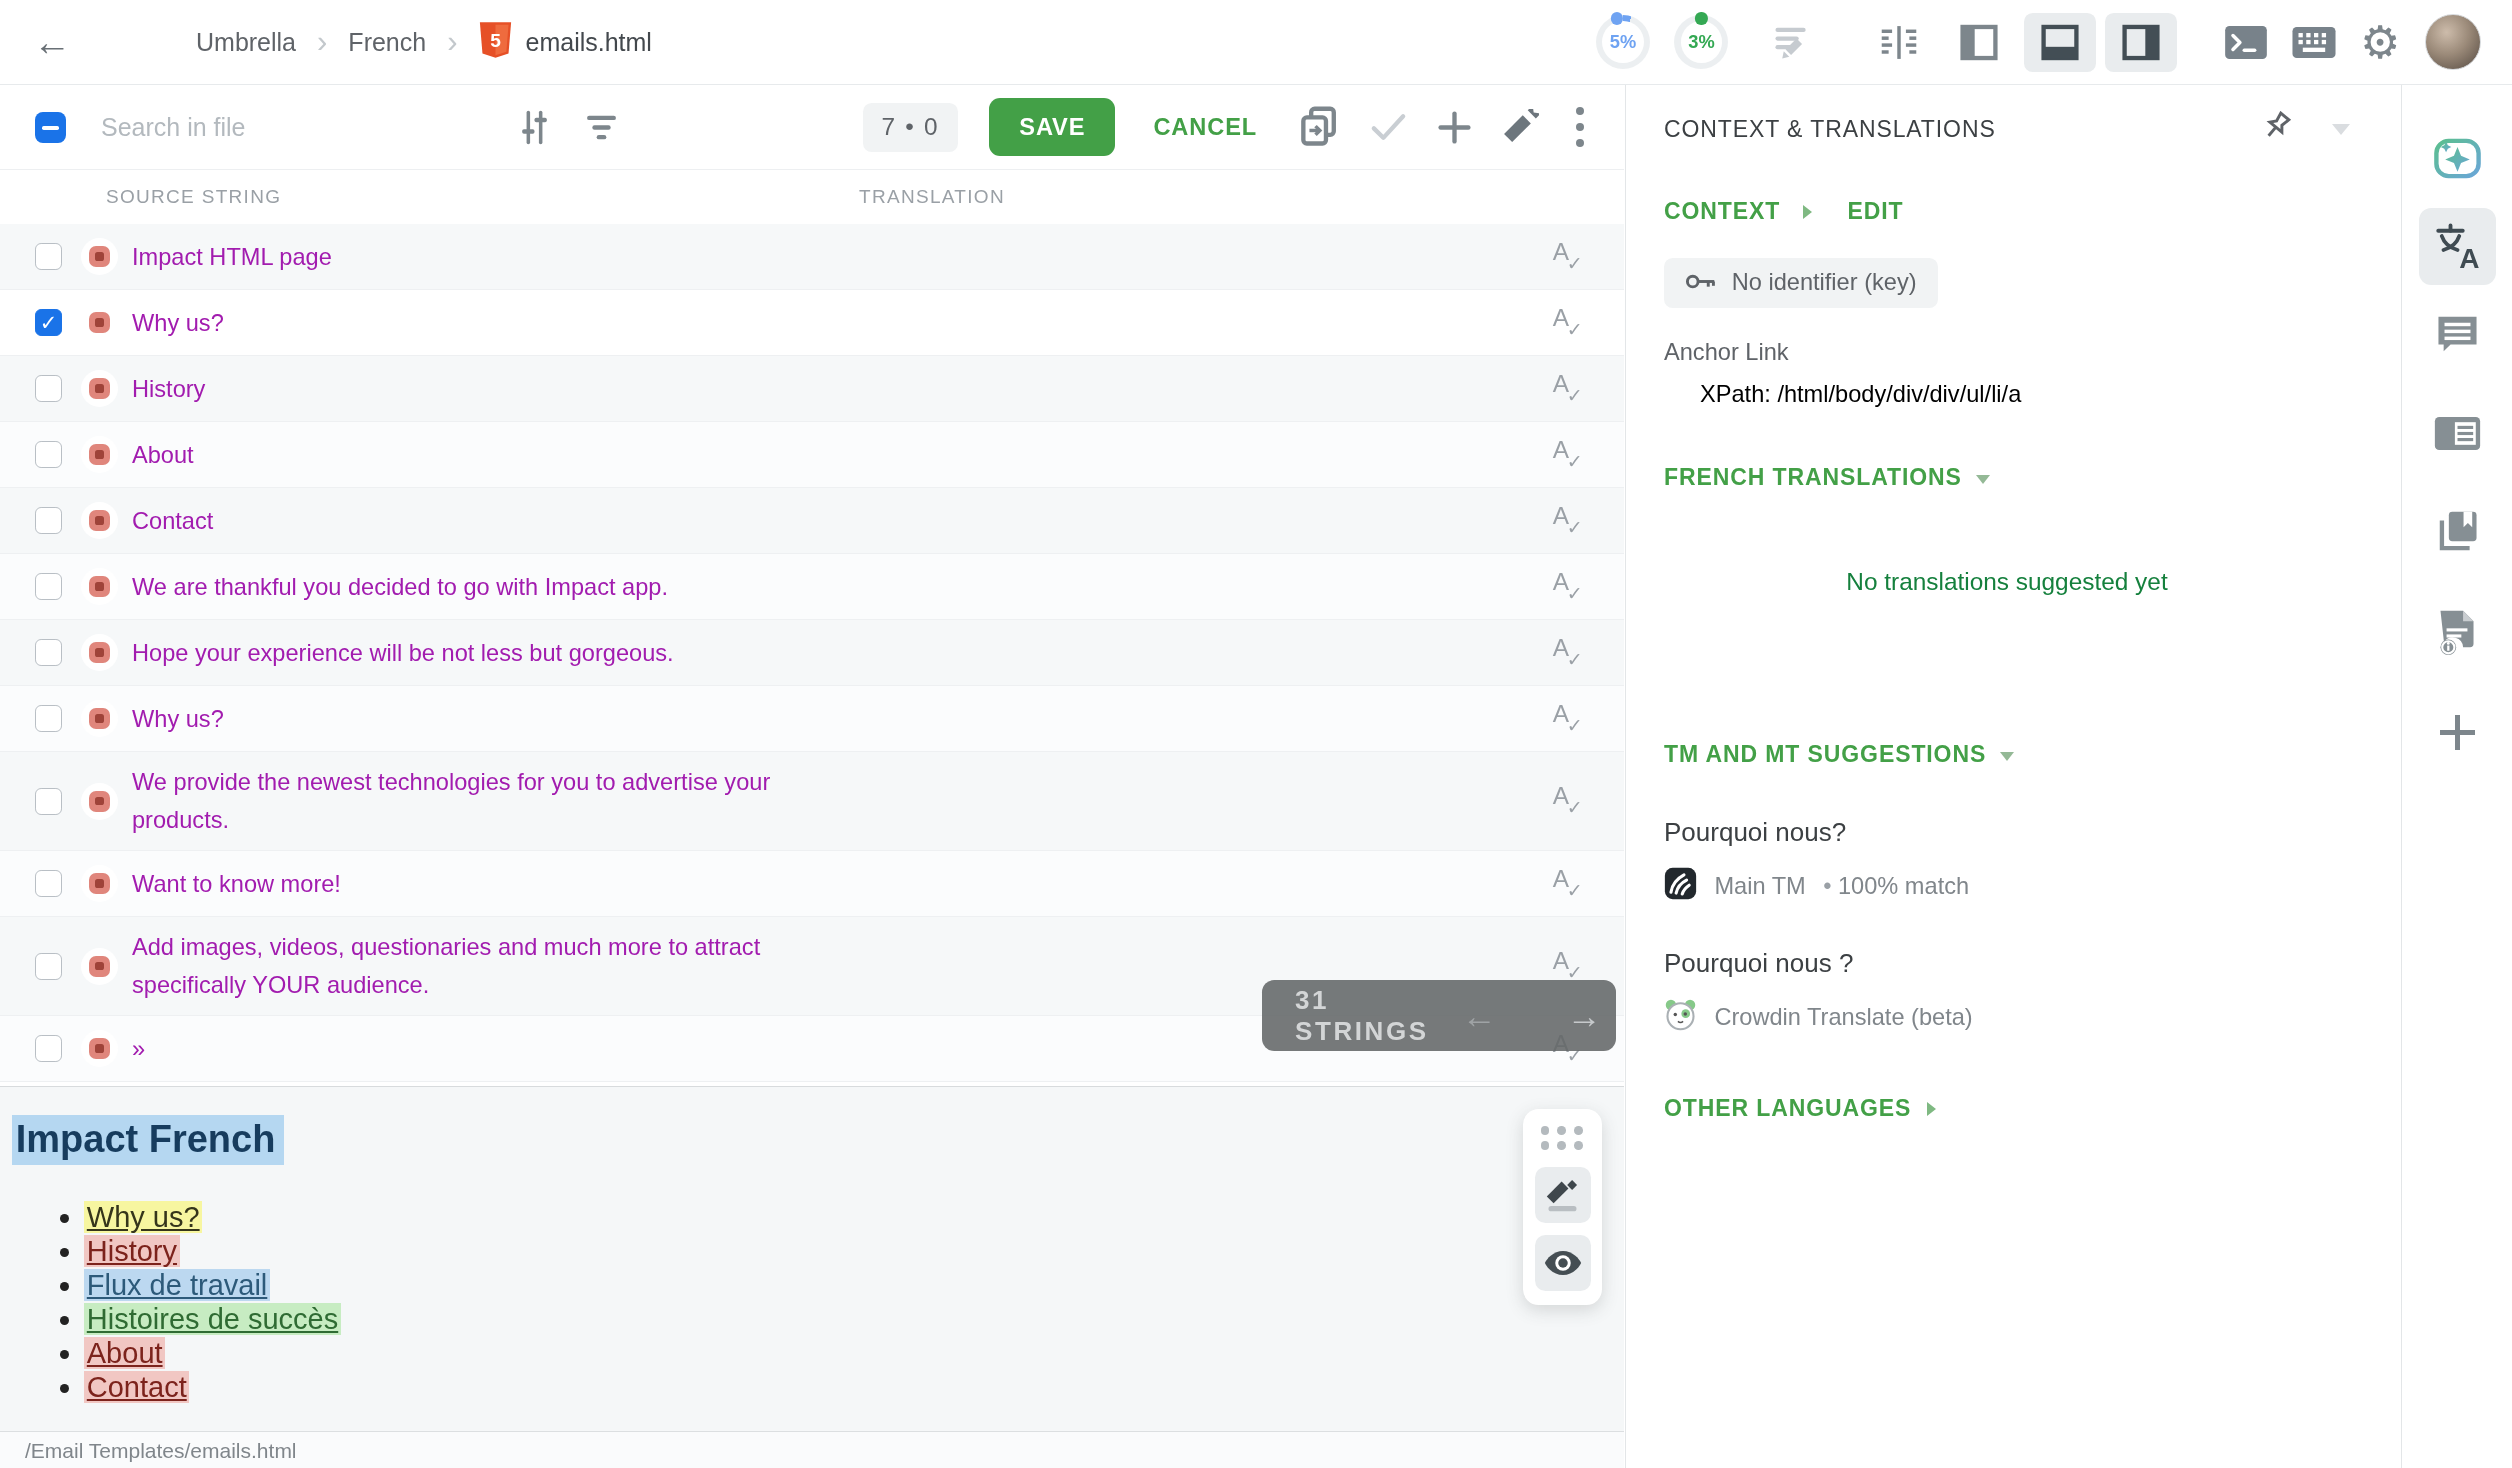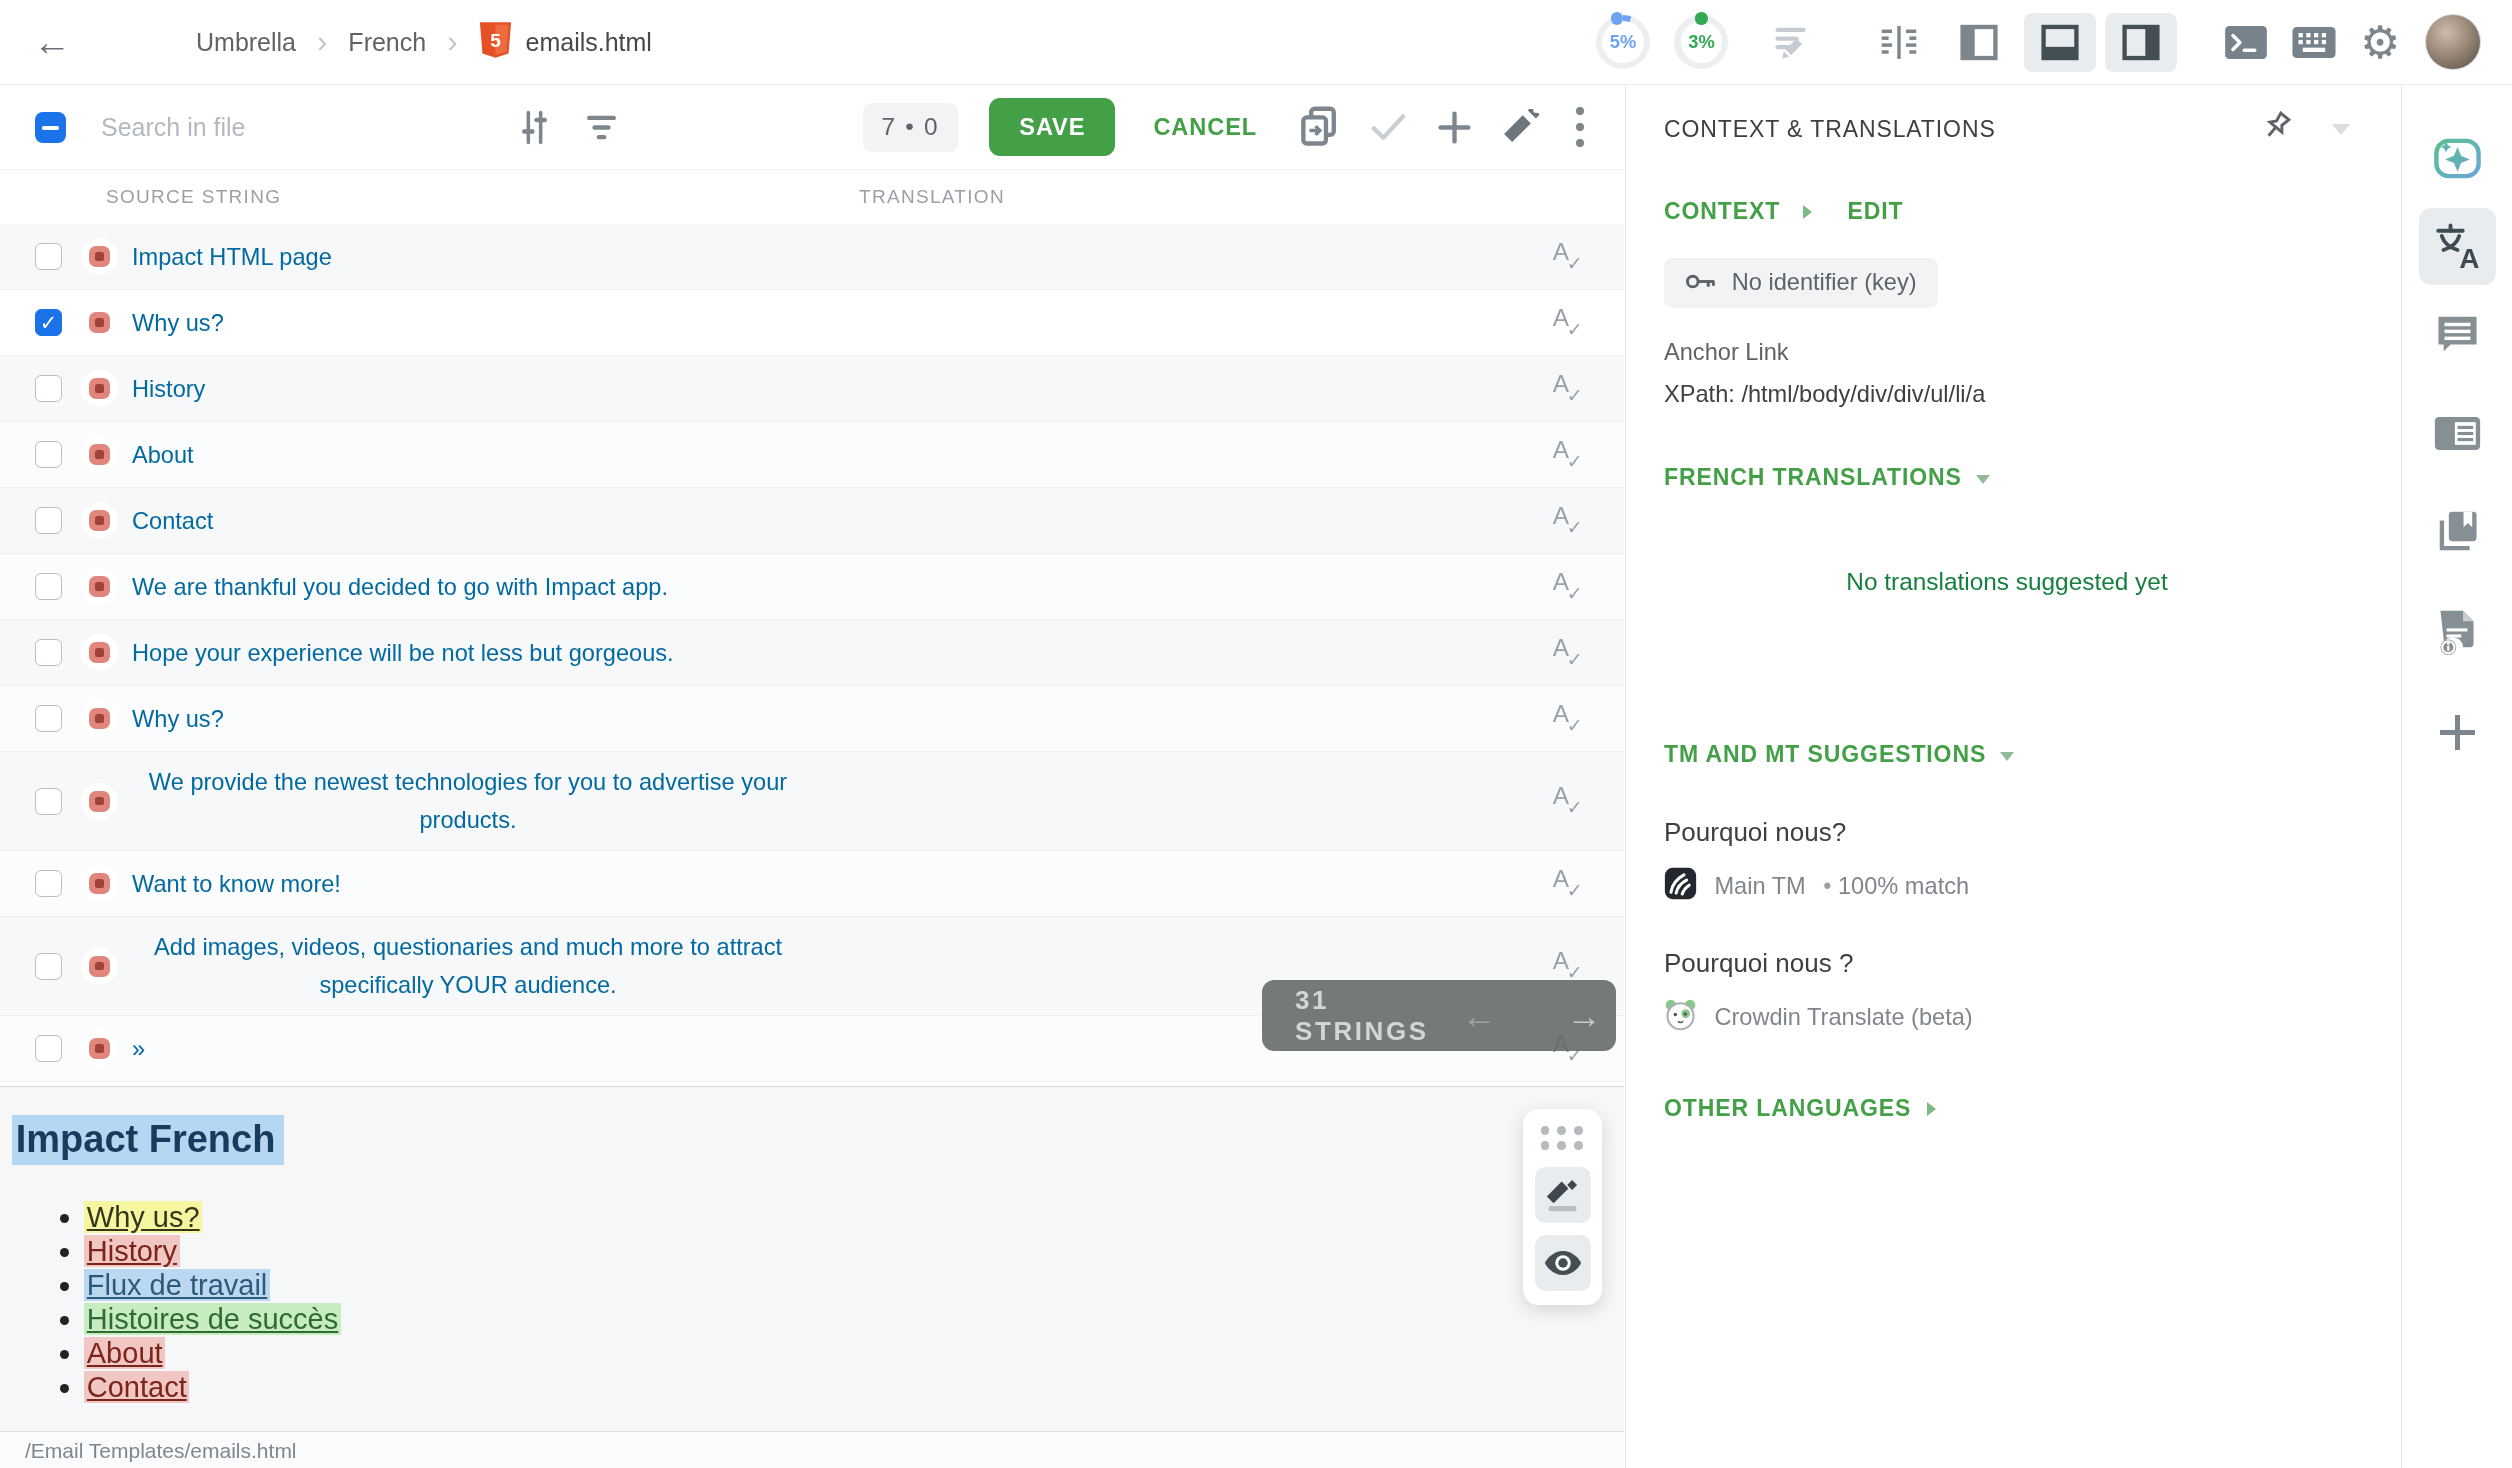--- a/index.html
+++ b/index.html
@@ -76,21 +76,21 @@
   .cb { width:27px; height:27px; border:1.7px solid #b9bfc5; border-radius:6.1px; background:#fff;
         flex:0 0 auto; cursor:pointer; }
   .cb.checked { background:#1a73e8; border-color:#1a73e8; position:relative; }
   .cb.checked::after { content:"✓"; position:absolute; inset:0; color:#fff; font-size:21px;
         display:flex; align-items:center; justify-content:center; font-weight:bold; }
   .status { width:37px; height:37px; border-radius:50%; background:#fff; margin-left:19px;
         display:flex; align-items:center; justify-content:center; flex:0 0 auto; }
   .status i { width:21px; height:21px; border-radius:7px; background:#e0867c; position:relative; }
   .status i::after { content:""; position:absolute; left:6.1px; top:6.1px; width:8.7px; height:8.7px;
         border-radius:2.6px; background:#9f4339; }
-  .rtext { margin-left:14px; font-size:23.6px; color:#0369a1; line-height:38px;text-align:center; }
+  .rtext { margin-left:14px; font-size:23.6px; color:#a21caf; line-height:38px; }
   .row.tall .rtext { max-width:672px; }
   .aicon { position:absolute; right:38px; top:50%; transform:translateY(-50%); width:35px;
         height:38px; cursor:pointer; }
   .aicon::before { content:"A"; position:absolute; left:1.7px; top:0; font-size:24.4px; color:#9aa0a6; }
   .aicon::after { content:"✓"; position:absolute; left:15.7px; top:14px; font-size:19px; color:#9aa0a6; }
 
   
   .strings-overlay { position:absolute; left:1262px; top:980px; width:354px; height:71px;
         background:rgba(99,102,104,0.88); border-radius:12.2px; display:flex; align-items:center;
         padding:0 30px 0 33px; z-index:5;gap:33px; }
@@ -132,21 +132,21 @@
         border-right:9.6px solid transparent; border-top:11.3px solid #dadde0; }
   .ctx-row { margin-top:51px; display:flex; align-items:center; gap:23px; }
   .green-label { color:#43a047; font-size:23px; font-weight:bold; letter-spacing:0.9px; cursor:pointer; }
   .tri-right { width:0; height:0; border-top:7.9px solid transparent; border-bottom:7.9px solid transparent;
         border-left:9.6px solid #7fb982; }
   .ctx-row .edit { margin-left:12.2px; }
   .key-pill { margin-top:33px; display:inline-flex; align-items:center; gap:15.7px;
         background:#f1f3f4; border-radius:8.7px; padding:11.3px 21px; }
   .key-pill span.txt { font-size:23.6px; color:#5f6368; }
   .ctx-name { margin-top:31px; font-size:23.6px; color:#5f6368; }
-  .ctx-xpath { margin-top:15.7px; font-size:23.6px; color:#404040; }
+  .ctx-xpath { margin-top:15.7px; font-size:23.6px; color:#000000;margin-left:36px; }
   .sec-row { margin-top:56px; display:flex; align-items:center; gap:14px; }
   .caret-dn { width:0; height:0; border-left:7.9px solid transparent; border-right:7.9px solid transparent;
         border-top:9.6px solid #94b996; margin-top:3.5px; }
   .empty-msg { margin-top:77px; margin-bottom:17.4px; text-align:center; font-size:24.4px; color:#15803d; }
   .empty-wrap { min-height:166px; }
   .sugg { margin-top:49px; cursor:pointer; }
   .sugg-text { font-size:26px; color:#3c4043; }
   .sugg-meta { margin-top:19px; display:flex; align-items:center; gap:17.4px; font-size:23.6px;
         color:#80868b; }
   .match::before { content:"•  "; color:#9aa0a6; }

